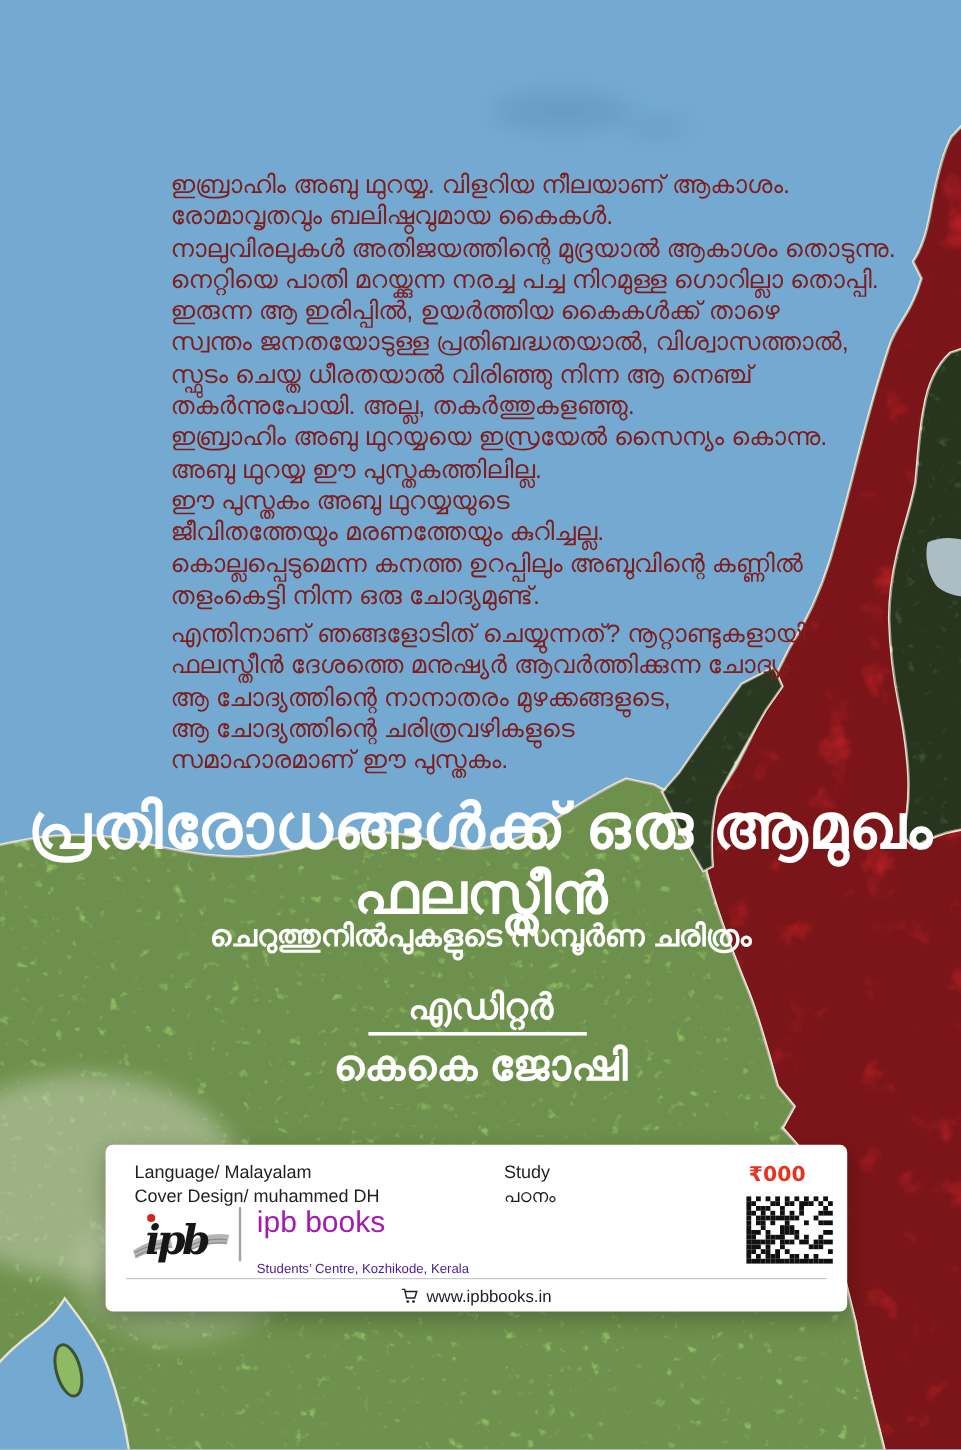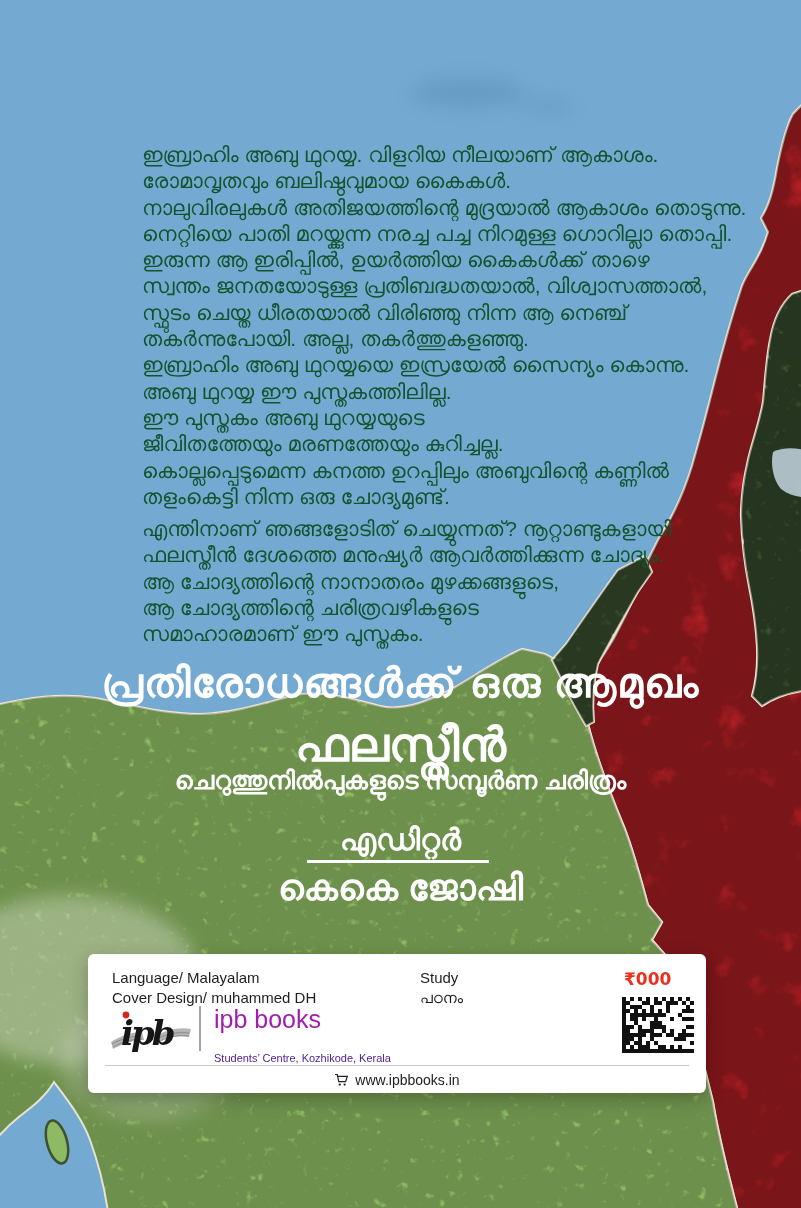--- a/index.html
+++ b/index.html
@@ -1,27 +1,27 @@
 <!DOCTYPE html>
 <html><head>
 <meta charset="utf-8">
 <style>
   html,body{margin:0;padding:0;background:#fff;}
   .cover{position:relative;width:801px;height:1208px;overflow:hidden;
          font-family:"Liberation Sans",sans-serif;background:#74aad1;}
   .map{position:absolute;left:0;top:0;}
 
   
-  .blurb{position:absolute;left:142px;top:142px;color:#14532d;font-size:21px;
+  .blurb{position:absolute;left:142px;top:142px;color:#7f1d1d;font-size:21px;
          line-height:26.3px;white-space:nowrap;}
   .blurb .para + .para{margin-top:6px;}
 
   
   .cstack{position:absolute;left:0;width:801px;text-align:center;color:#ffffff;}
-  .kicker{top:660px;font-size:41px;font-weight:700;letter-spacing:1px;}
+  .kicker{top:660px;font-size:52px;font-weight:700;letter-spacing:1px;}
   .btitle{top:717px;font-size:47px;font-weight:800;}
   .bsub{top:766px;font-size:25px;font-weight:700;}
   .edlabel{top:823px;font-size:30px;font-weight:700;}
   .edrule{position:absolute;left:307px;top:860px;width:182px;height:2.5px;background:#ffffff;}
   .edname{top:867px;font-size:36px;font-weight:700;}
 
   
   .card{position:absolute;left:88px;top:954px;width:618px;height:139px;background:#ffffff;
         border-radius:6px;box-shadow:0 6px 18px rgba(0,0,0,.25);color:#1f1f1f;}
   .meta{position:absolute;top:14px;font-size:15px;line-height:20px;}

